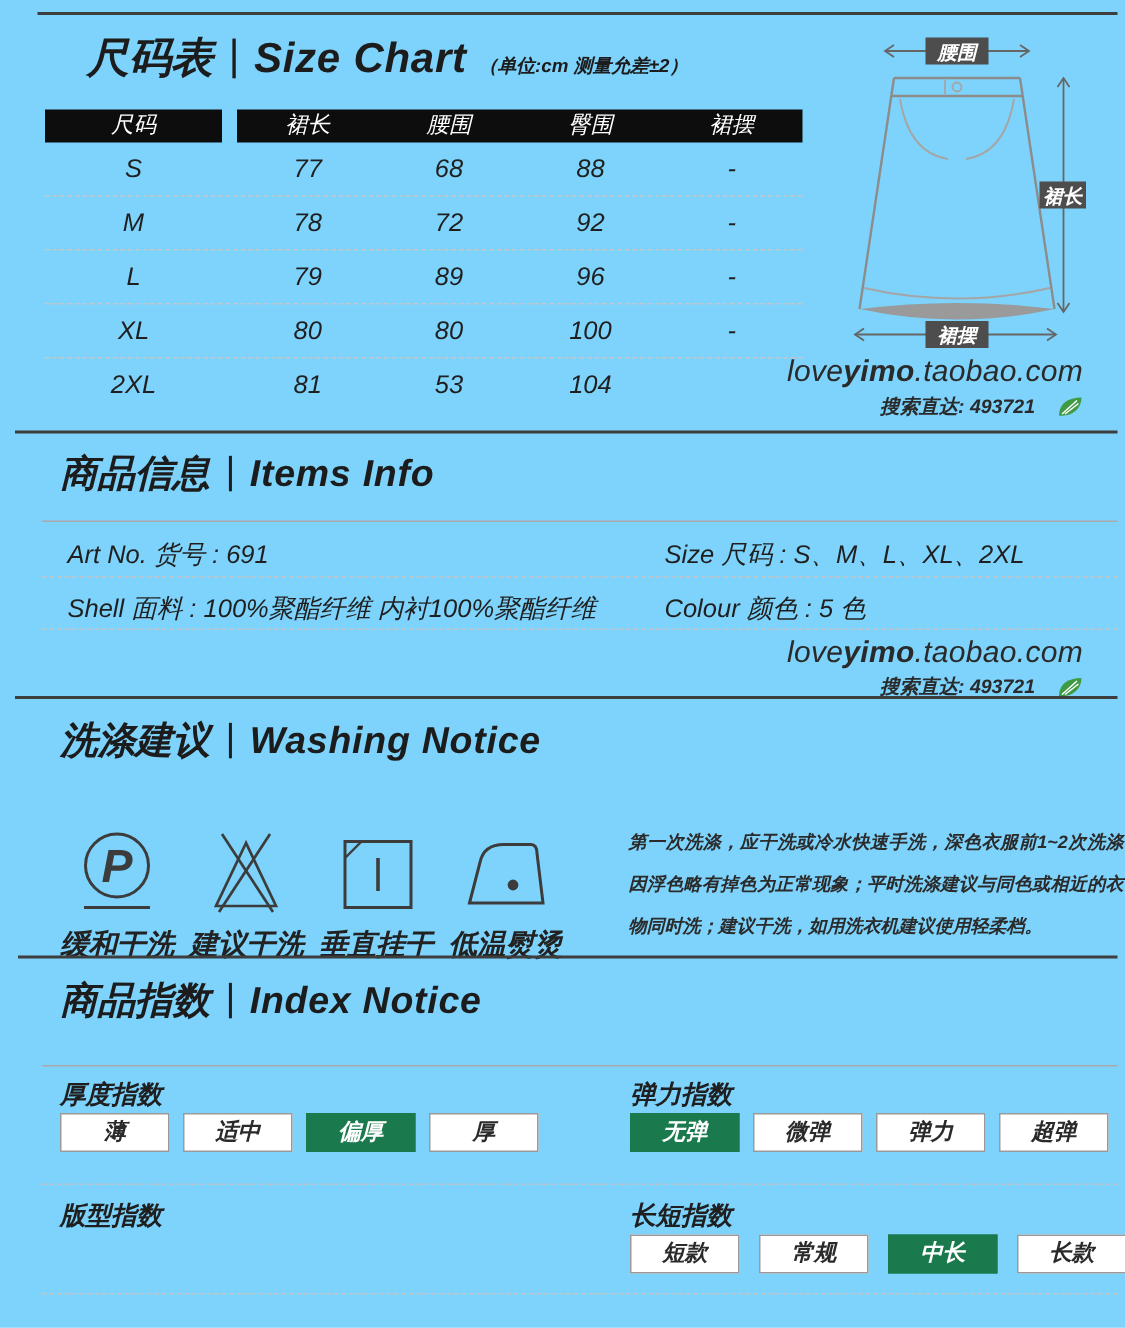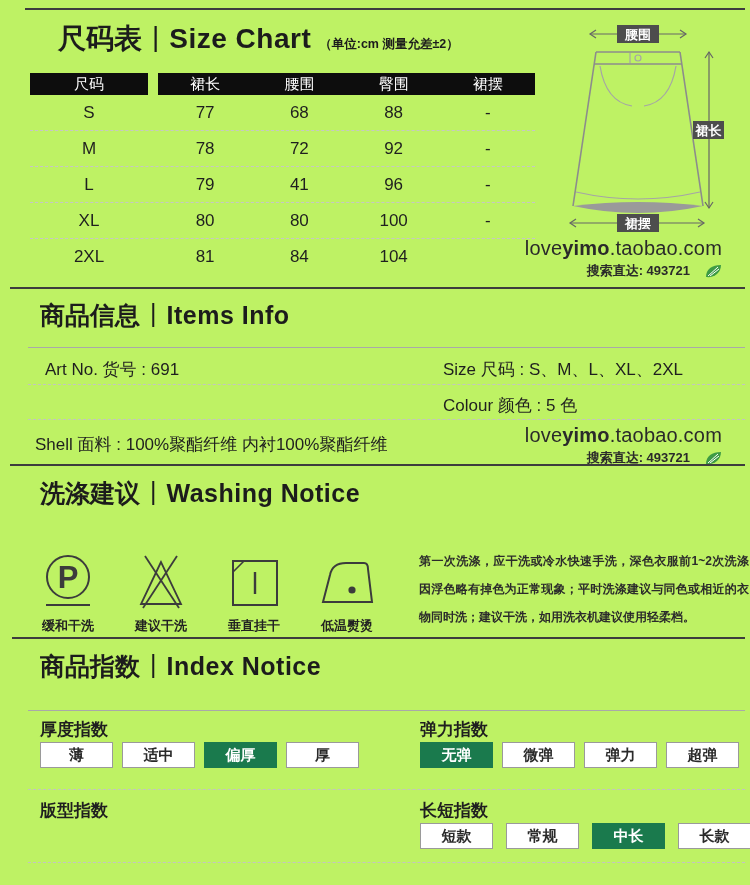--- a/index.html
+++ b/index.html
@@ -1,20 +1,21 @@
 <!DOCTYPE html>
 <html style="--green: #1a7a4d;"><head>
 <meta charset="utf-8">
 <style>
   * { margin:0; padding:0; box-sizing:border-box; }
   body { background:#fff; }
   #page {
-    position:relative; width:750px; height:885px; background:#bef264;
+    position:relative; width:750px; height:885px; background:#7dd3fc;
     font-family:"Liberation Sans","DejaVu Sans",sans-serif; color:#222;
     overflow:hidden;
+    font-style:italic;
   }
   .abs { position:absolute; }
 
   
   .hr-dark  { position:absolute; height:2px; background:#3d3d3d; }
   .hr-gray  { position:absolute; height:1px; background:#a9a9a9; }
   .hr-dash  { position:absolute; height:0; border-top:1px dashed #c3c3c3; }
 
   
   .sec-title { position:absolute; white-space:nowrap; color:#1c1c1c; }
@@ -46,21 +47,21 @@
                   display:flex; justify-content:flex-end; align-items:center; gap:15px; }
 
   
   .info-text { position:absolute; font-size:17px; color:#1f1f1f; white-space:nowrap; }
 
   
   .wash-icons { position:absolute; left:40px; top:552px; width:335px;
                 display:flex; justify-content:space-between; }
   .wash-fig { display:flex; flex-direction:column; align-items:center; }
   .wash-fig svg { display:block; }
-  .wash-label { font-size:13px; font-weight:600; color:#222; margin-top:7px; white-space:nowrap; }
+  .wash-label { font-size:19px; font-weight:600; color:#222; margin-top:7px; white-space:nowrap; }
   .wash-text { position:absolute; left:419px; top:547px; width:330px;
                font-size:12px; line-height:28px; font-weight:600; color:#2b2b2b;
                text-align:justify; }
 
   
   .idx-label { position:absolute; font-size:17px; font-weight:700; color:#1f1f1f; }
   .idx-opts  { position:absolute; display:flex; gap:9px; }
   .idx-opt   { width:73px; height:26px; line-height:24px; border:1px solid #9a9a9a;
                background:#fff; font-size:15px; font-weight:600; color:#2a2a2a;
                text-align:center; cursor:pointer; }
@@ -102,39 +103,39 @@
         <span>78</span>
         <span>72</span>
         <span>92</span>
         <span>-</span>
       </div>
     </div>
     <div class="trow dashed">
       <div class="td-size">L</div>
       <div class="td-vals">
         <span>79</span>
-        <span>41</span>
+        <span>89</span>
         <span>96</span>
         <span>-</span>
       </div>
     </div>
     <div class="trow dashed">
       <div class="td-size">XL</div>
       <div class="td-vals">
         <span>80</span>
         <span>80</span>
         <span>100</span>
         <span>-</span>
       </div>
     </div>
     <div class="trow">
       <div class="td-size">2XL</div>
       <div class="td-vals">
         <span>81</span>
-        <span>84</span>
+        <span>53</span>
         <span>104</span>
         <span></span>
       </div>
     </div>
   </div>
 
   <svg class="abs" style="left:566px; top:20px;" width="158" height="218" viewBox="0 0 158 218">
     <g stroke="#666" stroke-width="1.2" fill="none">
 
       <line x1="24" y1="14" x2="120" y2="14"></line>
@@ -194,21 +195,21 @@
 
   <header class="sec-title size-25" style="left:40px; top:299px;">
     <span class="t-cn">商品信息</span><span class="t-sep">|</span><span class="t-en">Items Info</span>
   </header>
 
   <div class="hr-gray" style="left:28px; top:347px; width:717px;"></div>
 
   <div class="info-text" style="left:45px;  top:358px;">Art No. 货号 : 691</div>
   <div class="info-text" style="left:443px; top:358px;">Size 尺码 : S、M、L、XL、2XL</div>
   <div class="hr-dash" style="left:28px; top:384px; width:717px;"></div>
-  <div class="info-text" style="left:35px;  top:394px;margin-top:39px;">Shell 面料 : 100%聚酯纤维  内衬100%聚酯纤维</div>
+  <div class="info-text" style="left:45px;  top:394px;">Shell 面料 : 100%聚酯纤维  内衬100%聚酯纤维</div>
   <div class="info-text" style="left:443px; top:394px;">Colour 颜色 : 5 色</div>
   <div class="hr-dash" style="left:28px; top:419px; width:717px;"></div>
 
   <div class="brand" style="top:424px;">
     <div class="brand-url"><span>love</span><b>yimo</b><span>.taobao.com</span></div>
     <div class="brand-search">
       <span>搜索直达: 493721</span>
       <svg width="17" height="15" viewBox="0 0 17 15">
         <path d="M1,13 C1,5 7,1 16,1 C16,9 9,14 1,13 Z" fill="#3e9b44"></path>
         <path d="M3,12 L13,3 M5,12 L14,5" stroke="#ffffff" stroke-width="1" fill="none"></path>

